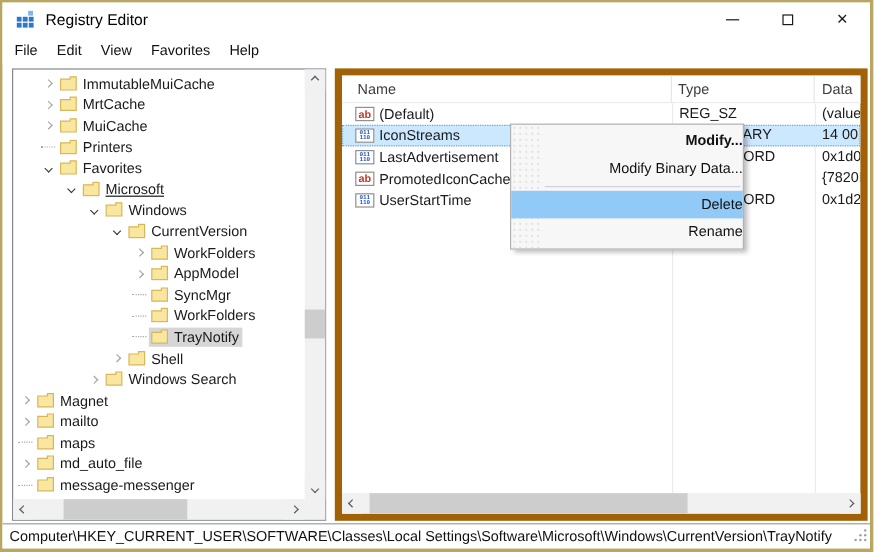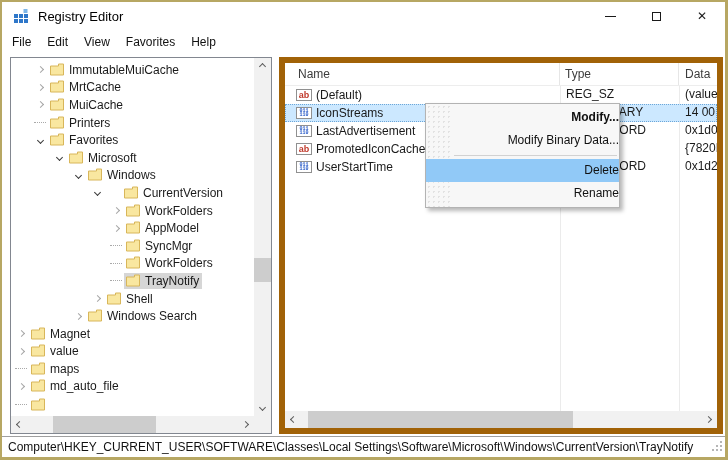--- a/index.html
+++ b/index.html
@@ -187,21 +187,21 @@
           </span>
           <span class="rowbody">
             <span class="kicon">
               <svg width="16" height="13" viewBox="0 0 16 13">
                 <path d="M1.5 12 V3 H9.5 V1 H14.5 V12 Z" fill="#f9e7a0" stroke="#d8b65a" stroke-width="1"></path>
               </svg>
             </span>
             <span class="tlabel">Favorites</span>
           </span>
         </div>
-        <div class="trow" style="padding-left: 40px;">
+        <div class="trow" style="padding-left: 40px; text-decoration: underline;">
           <span class="slot">
             <span class="chev down"></span>
           </span>
           <span class="rowbody">
             <span class="kicon">
               <svg width="16" height="13" viewBox="0 0 16 13">
                 <path d="M1.5 12 V3 H9.5 V1 H14.5 V12 Z" fill="#f9e7a0" stroke="#d8b65a" stroke-width="1"></path>
               </svg>
             </span>
             <span class="tlabel">Microsoft</span>
@@ -213,21 +213,21 @@
           </span>
           <span class="rowbody">
             <span class="kicon">
               <svg width="16" height="13" viewBox="0 0 16 13">
                 <path d="M1.5 12 V3 H9.5 V1 H14.5 V12 Z" fill="#f9e7a0" stroke="#d8b65a" stroke-width="1"></path>
               </svg>
             </span>
             <span class="tlabel">Windows</span>
           </span>
         </div>
-        <div class="trow" style="padding-left: 78px; gap: 17px;">
+        <div class="trow" style="padding-left: 78px;">
           <span class="slot">
             <span class="chev down"></span>
           </span>
           <span class="rowbody">
             <span class="kicon">
               <svg width="16" height="13" viewBox="0 0 16 13">
                 <path d="M1.5 12 V3 H9.5 V1 H14.5 V12 Z" fill="#f9e7a0" stroke="#d8b65a" stroke-width="1"></path>
               </svg>
             </span>
             <span class="tlabel">CurrentVersion</span>
@@ -340,21 +340,21 @@
         <div class="trow" style="padding-left: 2px;">
           <span class="slot">
             <span class="chev right"></span>
           </span>
           <span class="rowbody">
             <span class="kicon">
               <svg width="16" height="13" viewBox="0 0 16 13">
                 <path d="M1.5 12 V3 H9.5 V1 H14.5 V12 Z" fill="#f9e7a0" stroke="#d8b65a" stroke-width="1"></path>
               </svg>
             </span>
-            <span class="tlabel">value</span>
+            <span class="tlabel">mailto</span>
           </span>
         </div>
         <div class="trow" style="padding-left: 2px;">
           <span class="slot">
             <span class="leafdots"></span>
           </span>
           <span class="rowbody">
             <span class="kicon">
               <svg width="16" height="13" viewBox="0 0 16 13">
                 <path d="M1.5 12 V3 H9.5 V1 H14.5 V12 Z" fill="#f9e7a0" stroke="#d8b65a" stroke-width="1"></path>
@@ -379,20 +379,21 @@
         <div class="trow" style="padding-left: 2px;">
           <span class="slot">
             <span class="leafdots"></span>
           </span>
           <span class="rowbody">
             <span class="kicon">
               <svg width="16" height="13" viewBox="0 0 16 13">
                 <path d="M1.5 12 V3 H9.5 V1 H14.5 V12 Z" fill="#f9e7a0" stroke="#d8b65a" stroke-width="1"></path>
               </svg>
             </span>
+            <span class="tlabel">message-messenger</span>
           </span>
         </div>
       </div>
     <div class="vsb">
       <span class="sbbtn">
           <span class="sbchev up"></span>
         </span>
       <span class="vtrack">
         <span class="vthumb" style="top:183px;height:24px;"></span>
       </span>

